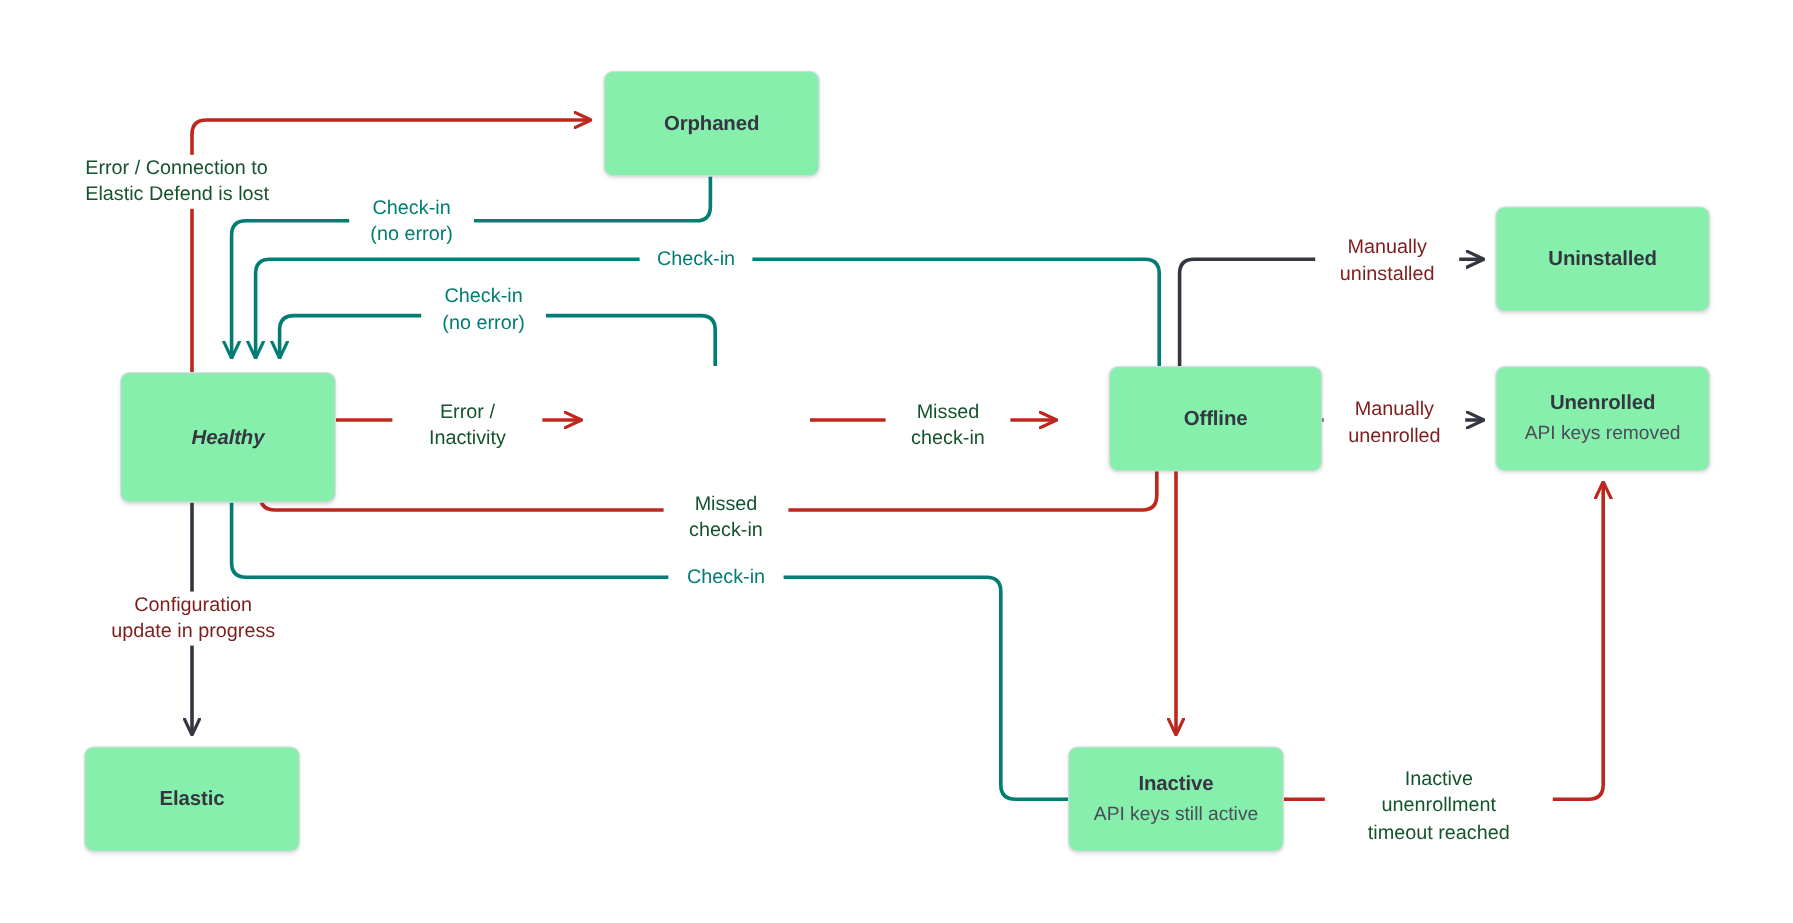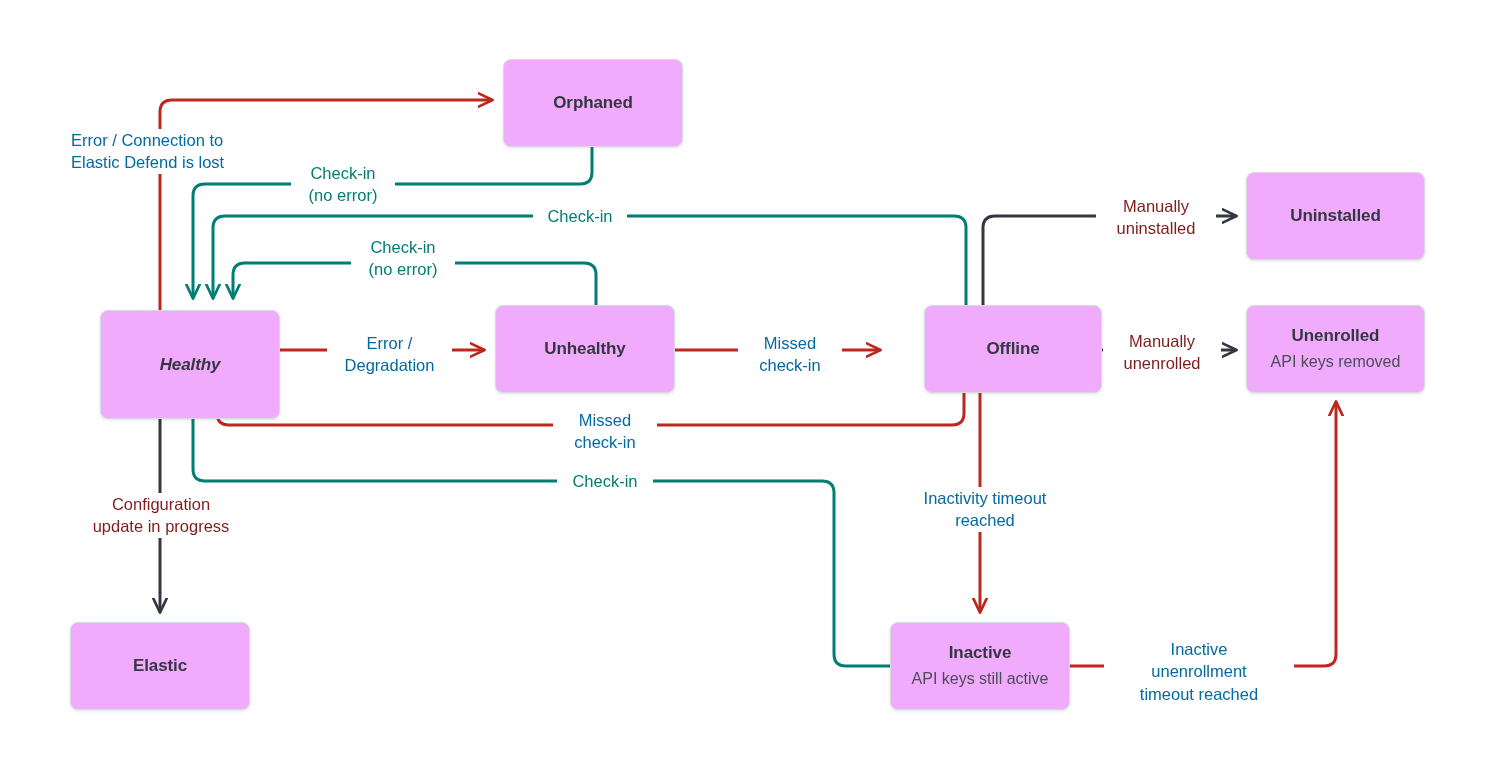--- a/index.html
+++ b/index.html
@@ -28,21 +28,21 @@
   }
   .edge-path {
     fill: none;
     stroke-width: 3;
     stroke-linecap: butt;
     stroke-linejoin: round;
   }
   .node {
     position: absolute;
     box-sizing: border-box;
-    background: #f0abfc;
+    background: #86efac;
     border: 1px solid #d7dae0;
     border-radius: 8px;
     display: flex;
     flex-direction: column;
     align-items: center;
     justify-content: center;
     box-shadow: 0 1px 2px rgba(60,65,80,0.10), 0 2px 4px rgba(60,65,80,0.05);
   }
   .node-title {
     font-size: 17px;
@@ -62,21 +62,21 @@
   }
   .edge-label {
     position: absolute;
     font-size: 16.5px;
     line-height: 1.35;
     text-align: center;
     white-space: pre-line;
     background: #ffffff;
     padding: 0 5px;
   }
-  .lbl-red   { color: #0369a1; }
+  .lbl-red   { color: #14532d; }
   .lbl-teal  { color: #017d73; }
   .lbl-dark  { color: #7f1d1d; }
 </style>
 </head>
 <body>
 
 <div id="diagram-root">
 
   <svg class="edges" viewBox="0 0 1494 769">
     <defs>
@@ -119,23 +119,20 @@
   </svg>
 
   <div class="node" style="left:503px; top:59px; width:180px; height:88px;">
     <div class="node-title">Orphaned</div>
   </div>
 
   <div class="node" style="left:100px; top:310px; width:180px; height:109px;font-style:italic;">
     <div class="node-title">Healthy</div>
   </div>
 
-  <div class="node" style="left:495px; top:305px; width:180px; height:88px;">
-    <div class="node-title">Unhealthy</div>
-  </div>
 
   <div class="node" style="left:924px; top:305px; width:178px; height:88px;">
     <div class="node-title">Offline</div>
   </div>
 
   <div class="node" style="left:1246px; top:172px; width:179px; height:88px;">
     <div class="node-title">Uninstalled</div>
   </div>
 
   <div class="node" style="left:1246px; top:305px; width:179px; height:88px;">
@@ -160,36 +157,34 @@
 
   <div class="edge-label lbl-teal" style="left:533px; top:205px; width:84px;">Check-in</div>
 
   <div class="edge-label lbl-teal" style="left:351px; top:236px; width:94px;">Check-in
 (no error)</div>
 
   <div class="edge-label lbl-dark" style="left:1096px; top:195px; width:110px;">Manually
 uninstalled</div>
 
   <div class="edge-label lbl-red" style="left:327px; top:332px; width:115px;">Error /
-Degradation</div>
+Inactivity</div>
 
   <div class="edge-label lbl-red" style="left:738px; top:332px; width:94px;">Missed
 check-in</div>
 
   <div class="edge-label lbl-dark" style="left:1103px; top:330px; width:108px;">Manually
 unenrolled</div>
 
   <div class="edge-label lbl-red" style="left:553px; top:409px; width:94px;">Missed
 check-in</div>
 
   <div class="edge-label lbl-teal" style="left:557px; top:470px; width:86px;">Check-in</div>
 
   <div class="edge-label lbl-dark" style="left:70px; top:493px; width:172px;">Configuration
 update in progress</div>
 
-  <div class="edge-label lbl-red" style="left:893px; top:487px; width:174px;">Inactivity timeout
-reached</div>
 
   <div class="edge-label lbl-red" style="left:1104px; top:638px; width:180px;">Inactive
 unenrollment
 timeout reached</div>
 
 </div>
 
 </body></html>

